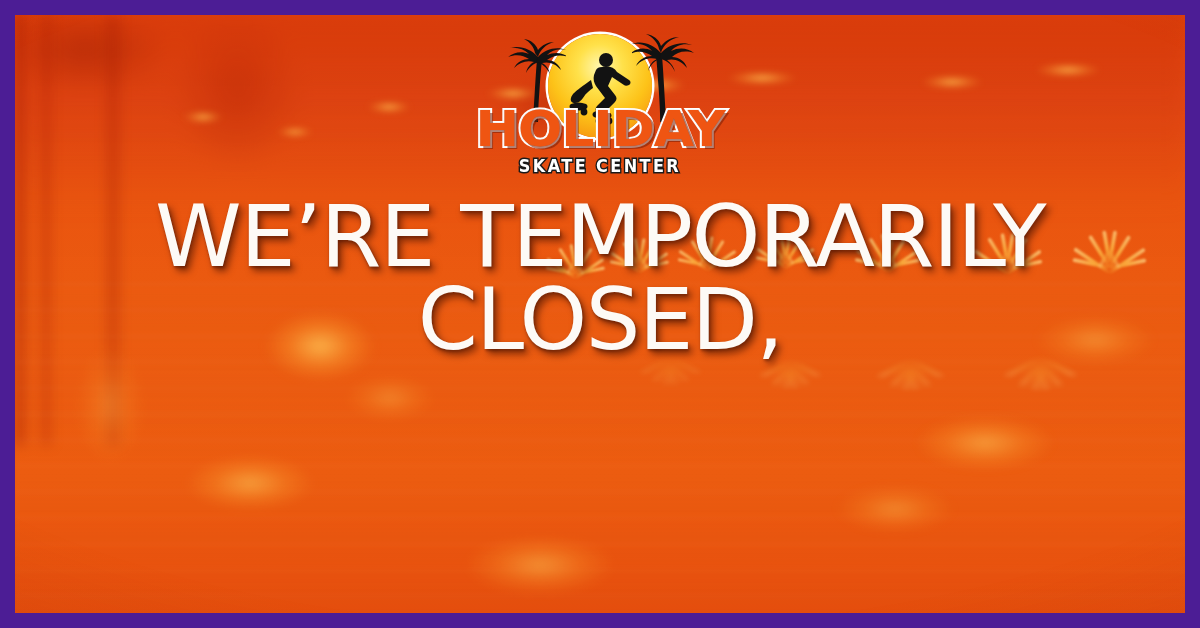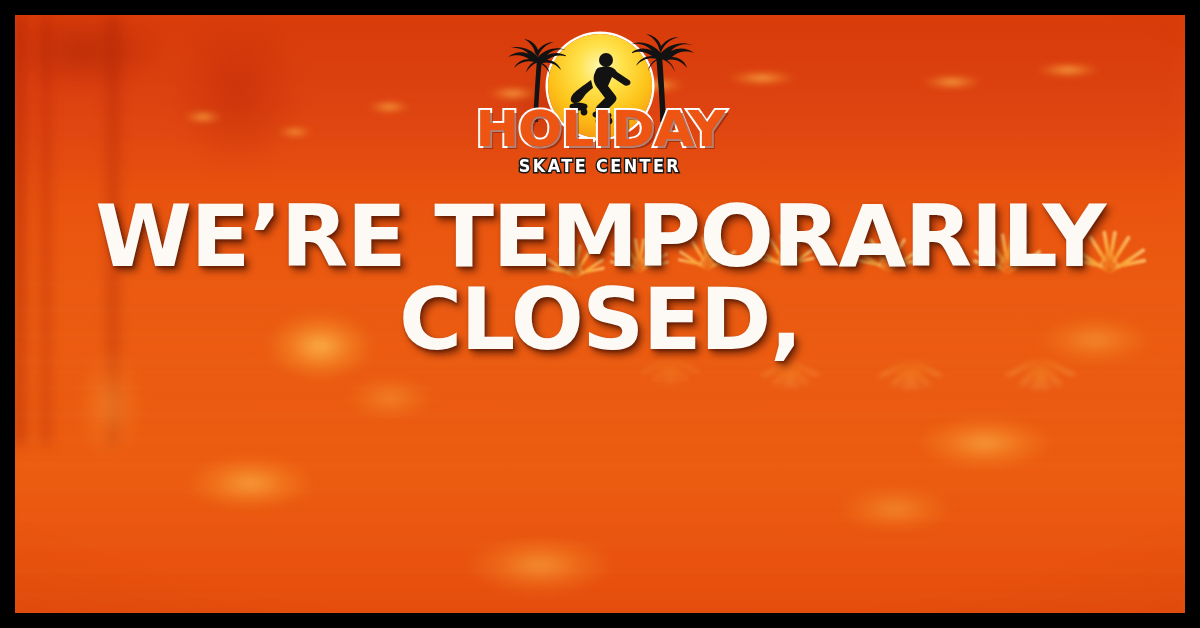--- a/index.html
+++ b/index.html
@@ -10,21 +10,21 @@
   }
   body {
     font-family: "Liberation Sans", sans-serif;
   }
 
   
   .poster {
     position: relative;
     width: 1200px;
     height: 628px;
-    background: #000000;
+    background: #4c1d95;
     overflow: hidden;
   }
 
   
   .photo-plate {
     position: absolute;
     left: 15px;
     top: 15px;
     width: 1170px;
     height: 598px;
@@ -230,21 +230,21 @@
     paint-order: stroke fill;
     transform: scaleX(.92);
   }
 
   
   .headline {
     margin-top: 22px;
     width: 1120px;
     text-align: center;
     font-family: "DejaVu Sans", sans-serif;
-    font-weight: bold;
+    font-weight: normal;
     font-size: 86px;
     line-height: .96;
     letter-spacing: -1.5px;
     color: #fdfaf6;
     text-shadow:
        4px 5px 7px rgba(60,14,2,.60),
        1px 2px 3px rgba(60,14,2,.45);
     text-transform: uppercase;
   }
   .headline .hl-line { display: block; }

